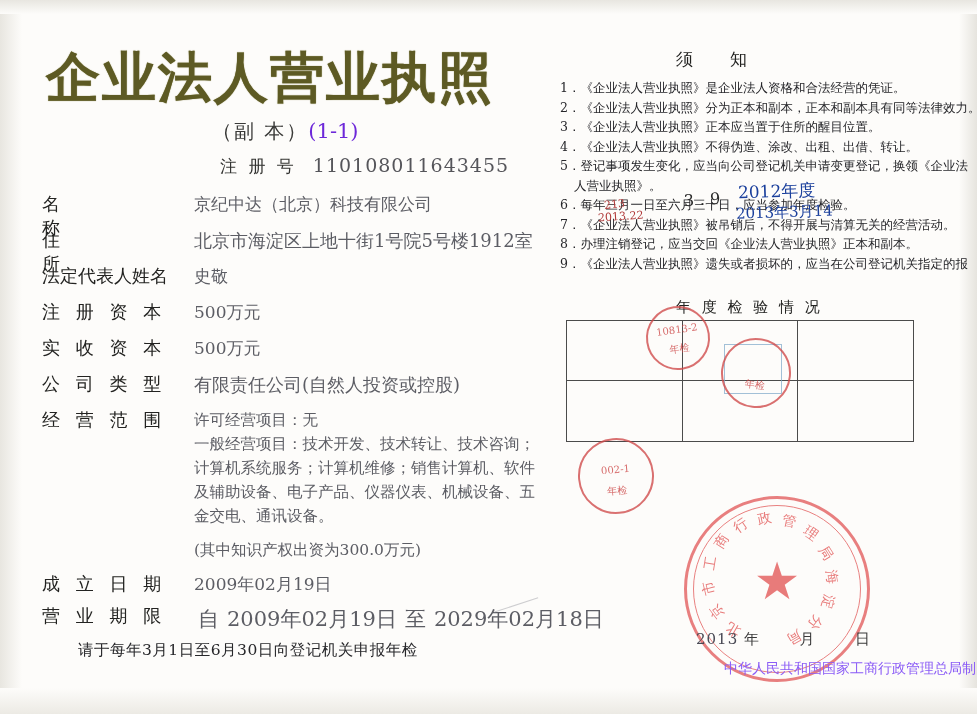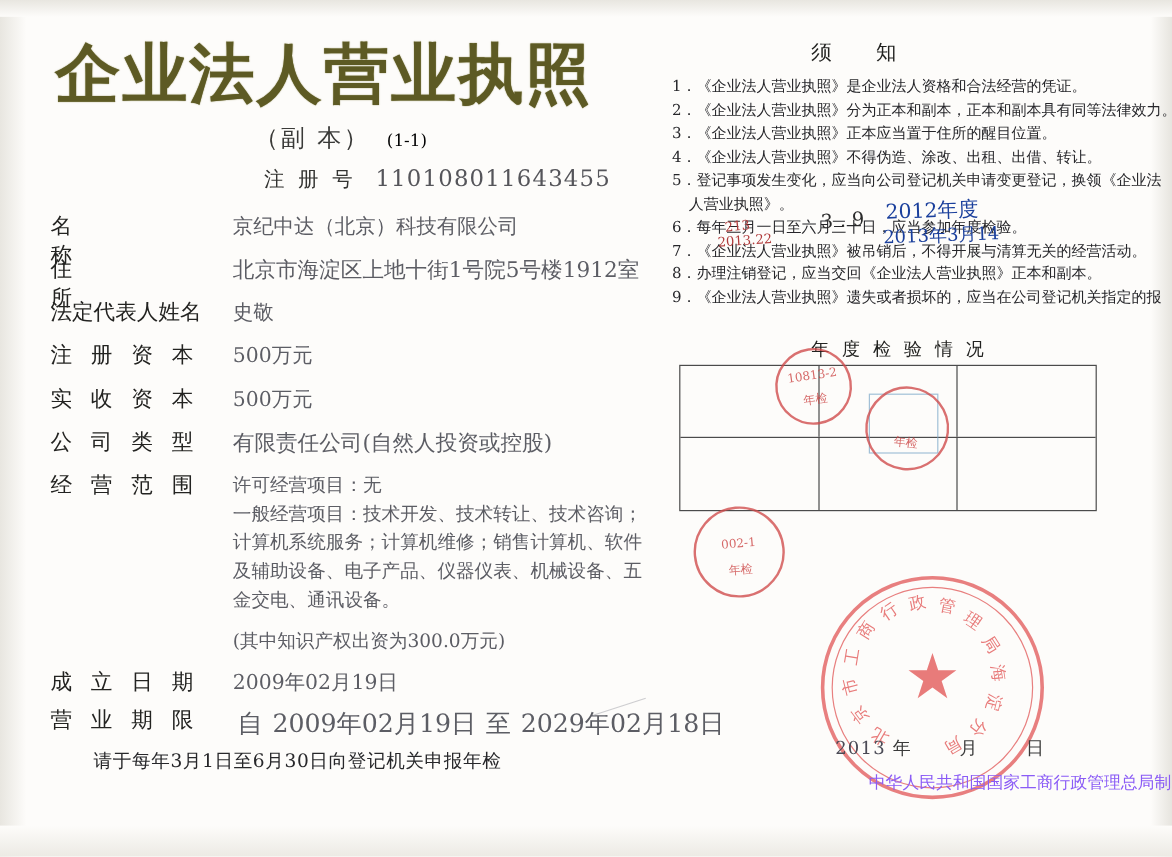--- a/index.html
+++ b/index.html
@@ -31,21 +31,21 @@
     background: linear-gradient(to bottom, #e8e6e0, #fdfcfa);
   }
   #paper-edge-bottom {
     position: absolute; left: 0; bottom: 0; width: 977px; height: 26px;
     background: linear-gradient(to top, #eceae4, #fdfcfa);
   }
 
   
   #left-panel {
     position: absolute;
-    left: 30px; top: 6px;
+    left: 30px; top: 22px;
     width: 520px; height: 660px;
   }
   #doc-title {
     position: absolute;
     left: 16px; top: 20px;
     font-family: "DejaVu Serif", "Liberation Serif", serif;
     font-weight: bold;
     font-size: 54px;
     letter-spacing: 2px;
     color: #5d5a24;
@@ -54,21 +54,21 @@
   }
   #copy-line {
     position: absolute;
     left: 182px; top: 96px;
     font-family: "DejaVu Serif", "Liberation Serif", serif;
     font-size: 20px;
     color: #3a3a38;
     white-space: nowrap;
   }
   #copy-label { letter-spacing: 2px; }
-  #copy-index { font-size: 14px; margin-left: 14px; color: #000000; }
+  #copy-index { font-size: 21px; color: #6d28d9; }
 
   #regno-row {
     position: absolute;
     left: 190px; top: 132px;
     white-space: nowrap;
   }
   #regno-label {
     font-family: "DejaVu Serif", "Liberation Serif", serif;
     font-size: 17px; color: #333331; letter-spacing: 3px;
   }
@@ -126,21 +126,21 @@
     font-family: "DejaVu Serif", "Liberation Serif", serif;
     font-size: 15.5px;
     color: #27272a;
     letter-spacing: 0.5px;
     white-space: nowrap;
   }
 
   
   #right-panel {
     position: absolute;
-    left: 556px; top: 32px;
+    left: 556px; top: 48px;
     width: 400px; height: 640px;
   }
   #notice-title {
     position: absolute;
     left: 120px; top: 0px;
     font-family: "DejaVu Serif", "Liberation Serif", serif;
     font-size: 17px;
     color: #222220;
     letter-spacing: 10px;
     white-space: nowrap;

